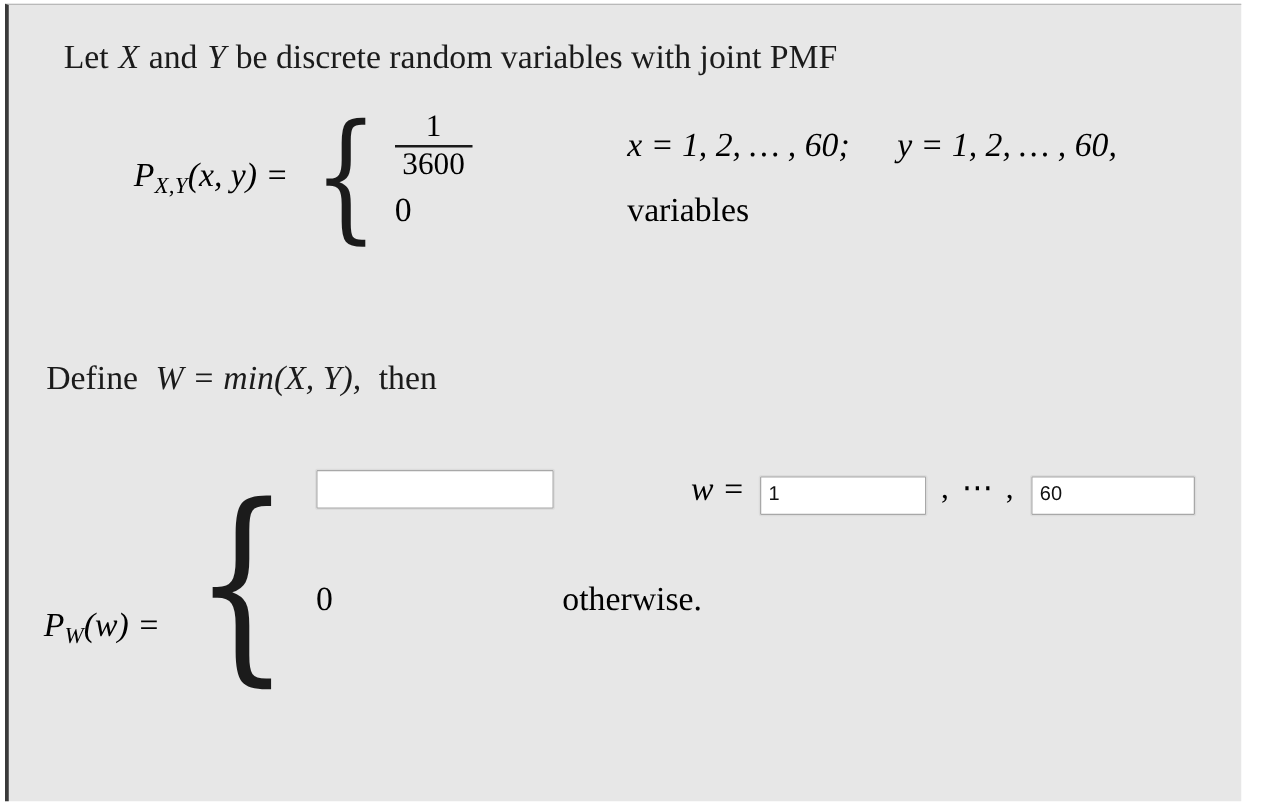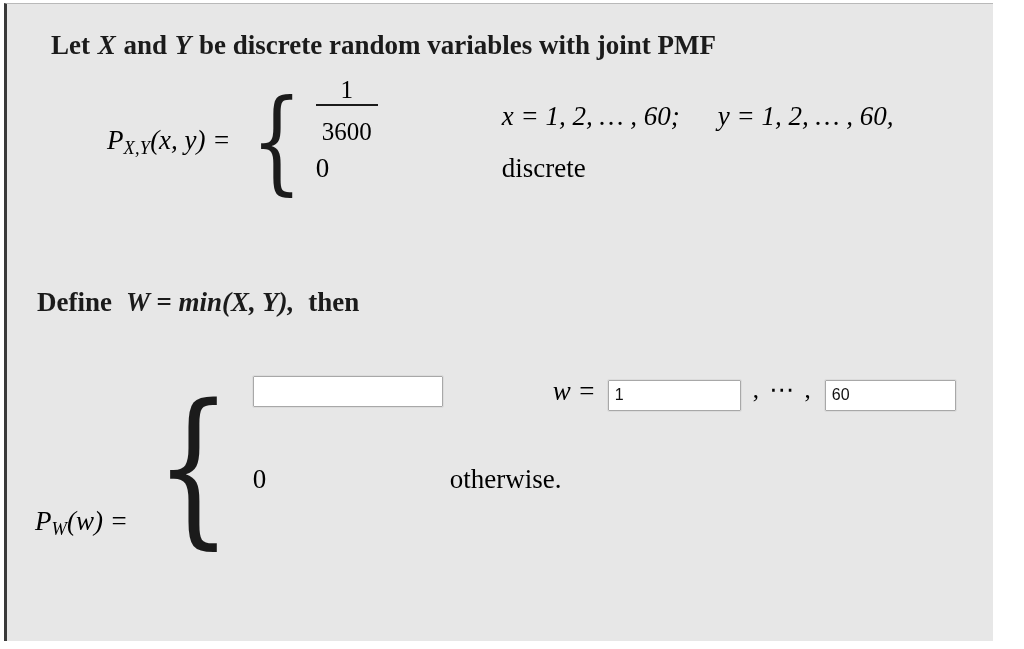--- a/index.html
+++ b/index.html
@@ -33,21 +33,20 @@
     width: 989px;
     height: 638px;
   }
 
   
   .txt {
     position: absolute;
     color: #1b1b1b;
     white-space: nowrap;
     font-family: "Liberation Serif", serif;
-    font-weight: bold;
   }
   .it { font-style: italic; }
 
   
   #intro-line {
     left: 44px;
     top: 26px;
     font-size: 27px;
   }
   #intro-line .v { font-style: italic; padding: 0 1px; }
@@ -111,21 +110,21 @@
     position: relative;
     top: 1px;
   }
   .frac .num { padding: 0 6px; }
   .frac .bar {
     width: 100%;
     height: 2px;
     background: #1b1b1b;
     margin: 1px 0 1px 0;
   }
-  .frac .den { padding: 12px 6px; }
+  .frac .den { padding: 0 6px; }
   .case-cond {
     font-size: 27px;
     white-space: nowrap;
     margin-left: 36px;
   }
   .gap-xy { display: inline-block; width: 38px; }
 
   
   #define-line {
     left: 30px;
@@ -142,21 +141,21 @@
     top: 372px;
     display: flex;
     align-items: center;
   }
   #pw-lhs {
     font-size: 27px;
     font-style: italic;
     white-space: nowrap;
     padding-right: 2px;
     position: relative;
-    top: 59px;
+    top: 38px;
   }
   #pw-brace {
     font-size: 168px;
     margin: 0 6px 0 10px;
     position: relative;
     top: 2px;
   }
   #pw-cases {
     display: flex;
     flex-direction: column;
@@ -233,21 +232,21 @@
               <span class="num">1</span>
               <span class="bar"></span>
               <span class="den">3600</span>
             </span>
           </div>
           <div class="case-cond it"><span>x = 1, 2, … , 60;</span><span class="gap-xy"></span><span>y = 1, 2, … , 60,</span></div>
         </div>
 
         <div class="case-row">
           <div class="case-val">0</div>
-          <div class="case-cond">discrete</div>
+          <div class="case-cond">variables</div>
         </div>
 
       </div>
     </div>
 
     <div class="txt" id="define-line"><span>Define</span><span class="sp"></span><span class="it">W = min(X, Y),</span><span class="sp"></span><span>then</span></div>
 
     <div id="pw-block">
 
       <div id="pw-lhs"><span>P</span><span class="sub">W</span><span>(w) =</span></div>

